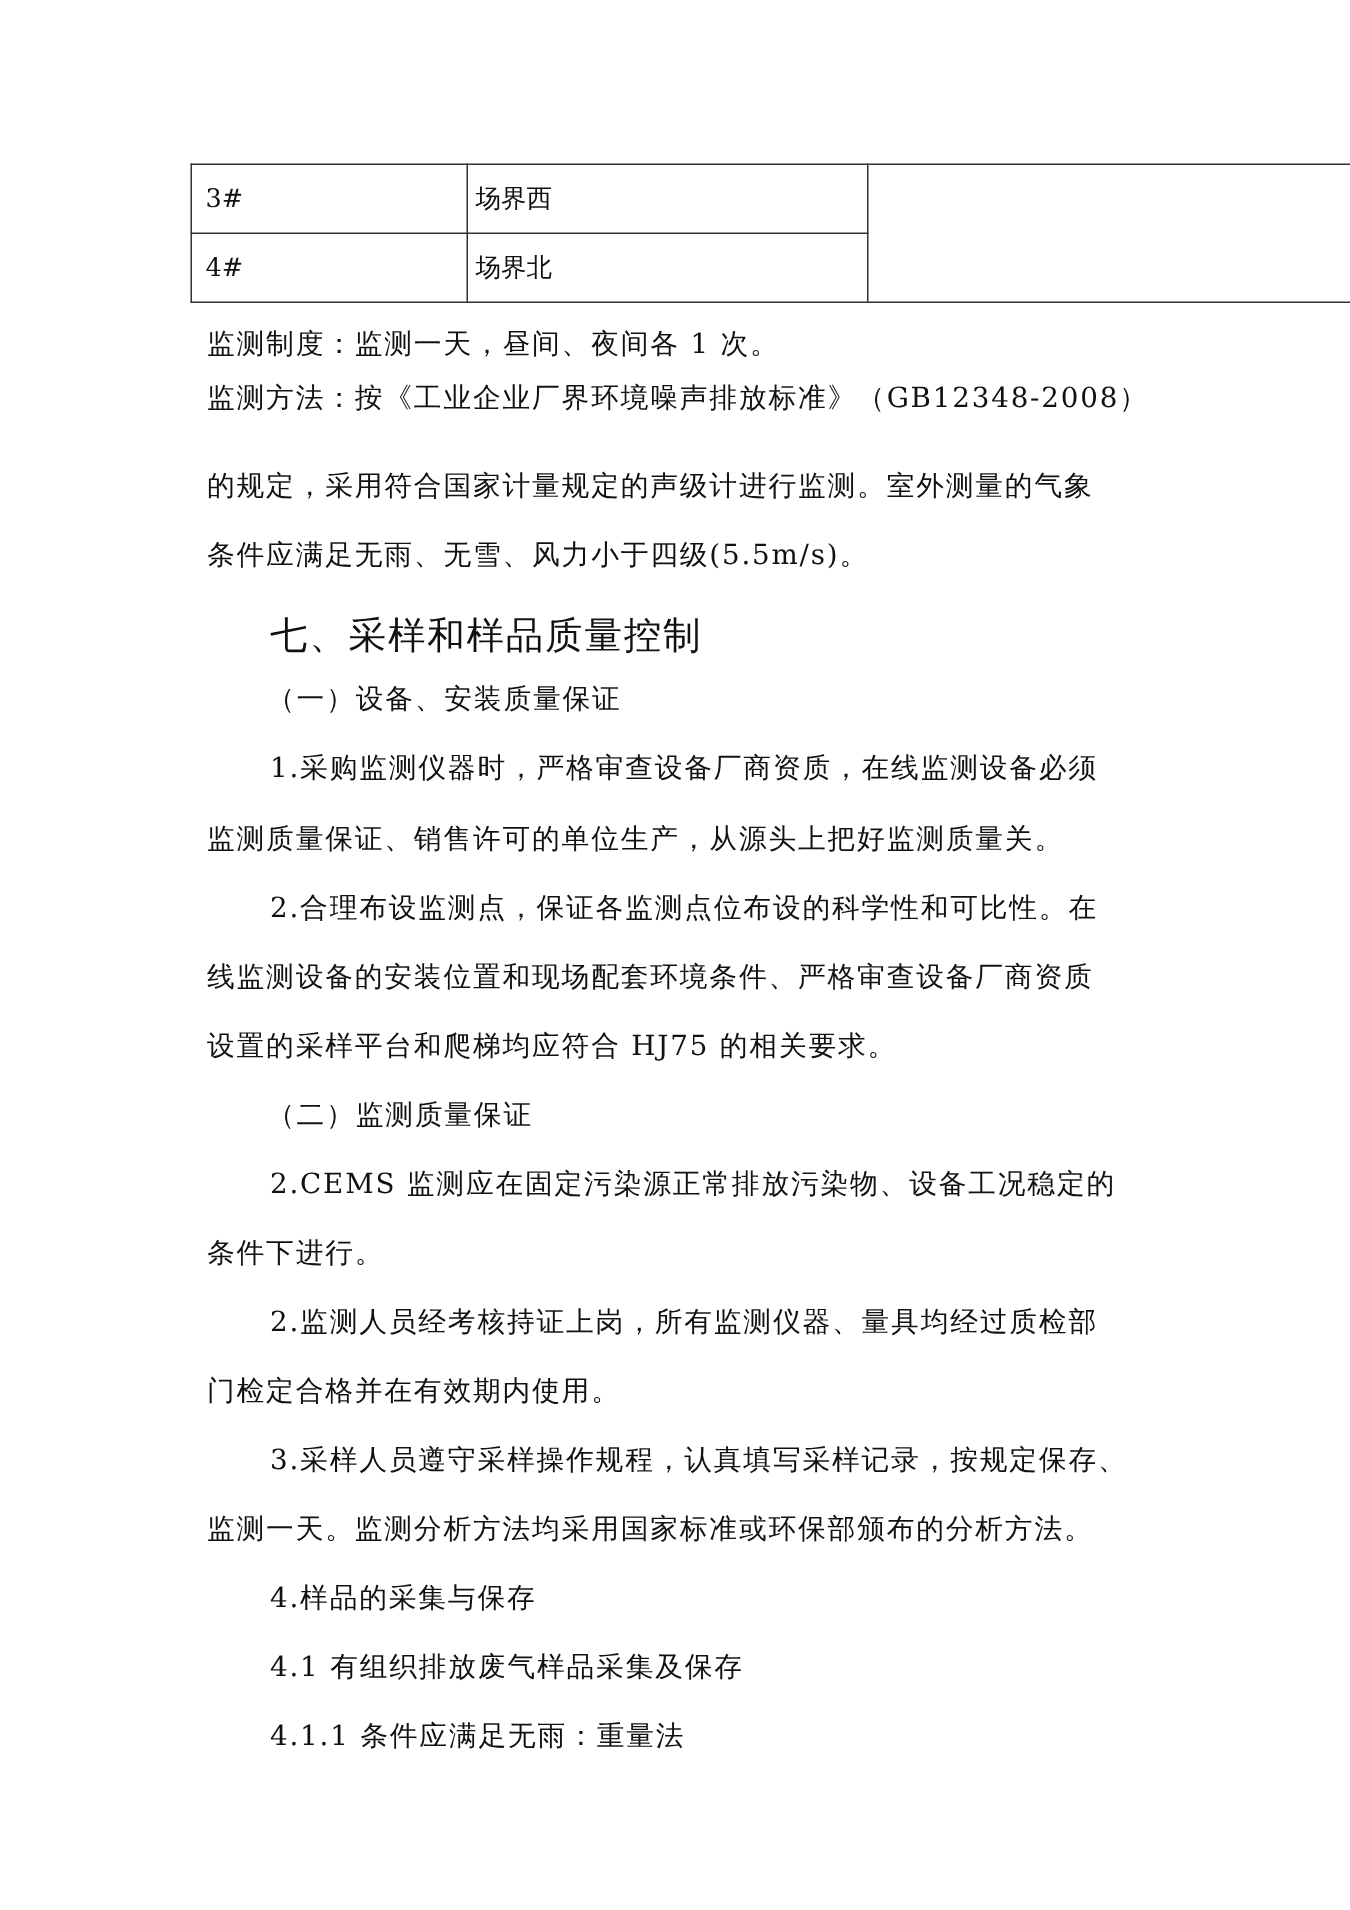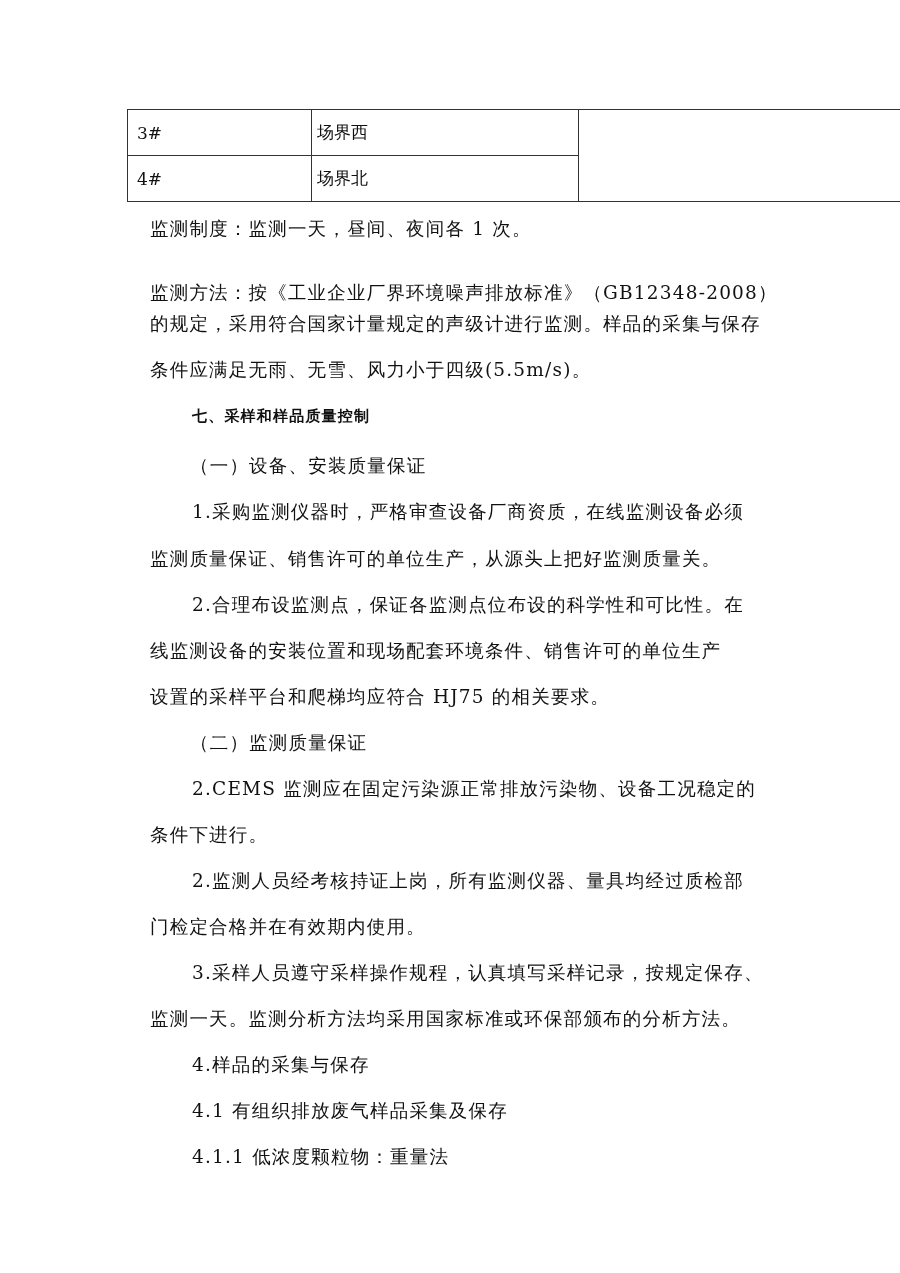--- a/index.html
+++ b/index.html
@@ -12,61 +12,61 @@
       border-collapse: collapse;
     }
     .tbl td {
       border: 1.5px solid #333; height: 45px; padding: 0 0 0 9px;
       font-size: 17px; vertical-align: middle;
     }
     .tbl td.c1 { width: 178px; }
     .tbl td.c2 { width: 268px; padding-left: 5px; }
     .tbl td.c3 { width: 320px; border-right: none; }
     .p {
-      position: absolute; left: 138px; font-size: 18.5px; white-space: nowrap; letter-spacing: 1.2px; margin-left: 12px;
+      position: absolute; left: 138px; font-size: 18.5px; white-space: nowrap; letter-spacing: 1.2px;
     }
     .ind { left: 180px; }
-    .h1 { left: 180px; font-weight: bold; font-family: "DejaVu Sans", "Liberation Sans", sans-serif; font-size: 15px; }
+    .h1 { left: 180px; font-weight: normal; font-family: "DejaVu Sans", "Liberation Sans", sans-serif; font-size: 25px; }
     .sub { left: 178px; font-family: Liberation Serif, serif; }
   </style>
 </head>
 <body>
 
 <table class="tbl">
   <tbody>
       <tr>
     <td class="c1">3#</td>
     <td class="c2">场界西</td>
     <td class="c3" rowspan="2"></td>
   </tr>
   <tr>
     <td class="c1">4#</td>
     <td class="c2">场界北</td>
   </tr>
 </tbody>
   </table>
 
 <div class="p" style="top:216px">监测制度：监测一天，昼间、夜间各 1 次。</div>
-<div class="p" style="top:280px">监测方法：按《工业企业厂界环境噪声排放标准》（GB12348-2008）</div>
-<div class="p" style="top:311px">的规定，采用符合国家计量规定的声级计进行监测。样品的采集与保存</div>
+<div class="p" style="top:252px">监测方法：按《工业企业厂界环境噪声排放标准》（GB12348-2008）</div>
+<div class="p" style="top:311px">的规定，采用符合国家计量规定的声级计进行监测。室外测量的气象</div>
 <div class="p" style="top:357px">条件应满足无雨、无雪、风力小于四级(5.5m/s)。</div>
 
 <div class="p h1" style="top:407px">七、采样和样品质量控制</div>
 <div class="p sub" style="top:453px">（一）设备、安装质量保证</div>
 
 <div class="p ind" style="top:499px">1.采购监测仪器时，严格审查设备厂商资质，在线监测设备必须</div>
 <div class="p" style="top:546px">监测质量保证、销售许可的单位生产，从源头上把好监测质量关。</div>
 <div class="p ind" style="top:592px">2.合理布设监测点，保证各监测点位布设的科学性和可比性。在</div>
-<div class="p" style="top:638px">线监测设备的安装位置和现场配套环境条件、销售许可的单位生产</div>
+<div class="p" style="top:638px">线监测设备的安装位置和现场配套环境条件、严格审查设备厂商资质</div>
 <div class="p" style="top:684px">设置的采样平台和爬梯均应符合 HJ75 的相关要求。</div>
 
 <div class="p sub" style="top:730px">（二）监测质量保证</div>
 
 <div class="p ind" style="top:776px">2.CEMS 监测应在固定污染源正常排放污染物、设备工况稳定的</div>
 <div class="p" style="top:822px">条件下进行。</div>
 <div class="p ind" style="top:868px">2.监测人员经考核持证上岗，所有监测仪器、量具均经过质检部</div>
 <div class="p" style="top:914px">门检定合格并在有效期内使用。</div>
 <div class="p ind" style="top:960px">3.采样人员遵守采样操作规程，认真填写采样记录，按规定保存、</div>
 <div class="p" style="top:1006px">监测一天。监测分析方法均采用国家标准或环保部颁布的分析方法。</div>
 
 <div class="p ind" style="top:1052px">4.样品的采集与保存</div>
 <div class="p ind" style="top:1098px">4.1 有组织排放废气样品采集及保存</div>
-<div class="p ind" style="top:1144px">4.1.1 低浓度颗粒物：重量法</div>
+<div class="p ind" style="top:1144px">4.1.1 条件应满足无雨：重量法</div>
 
 </body></html>

